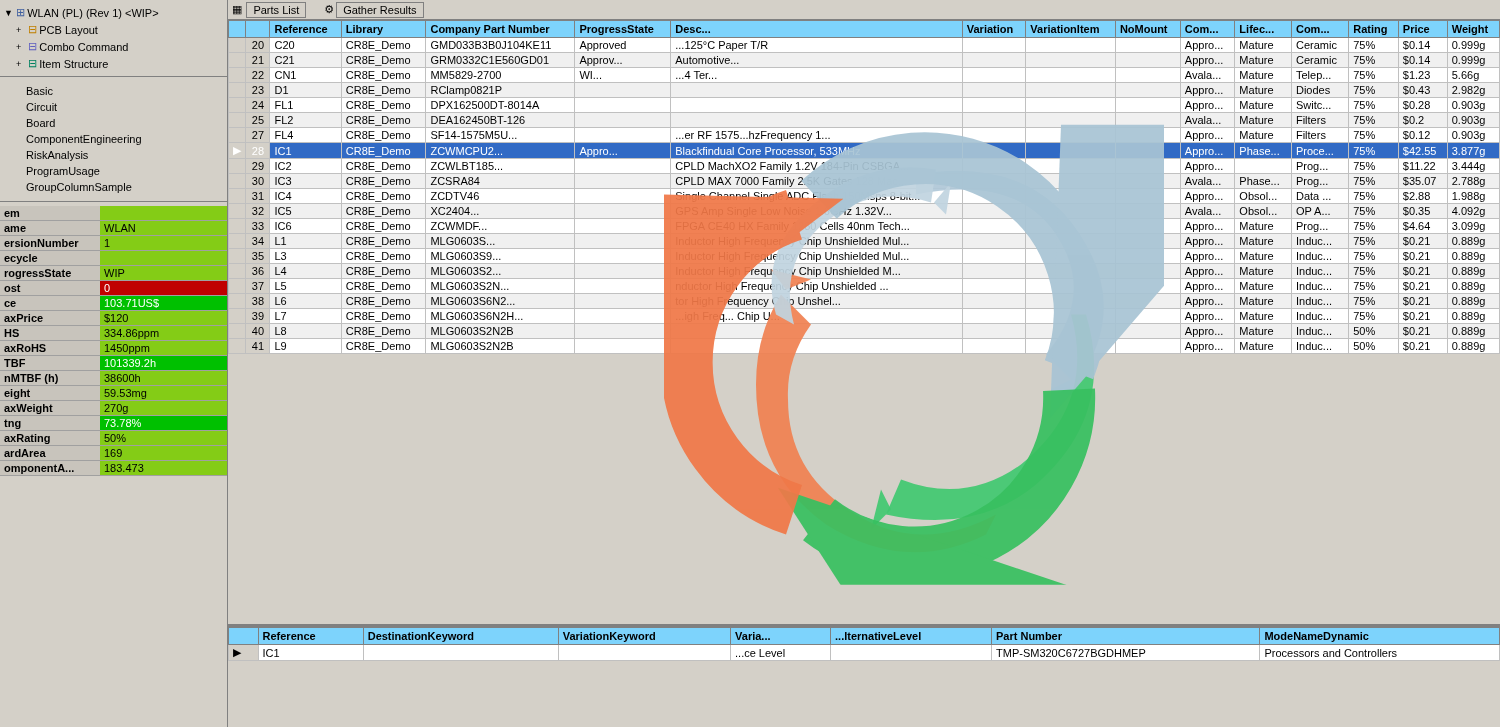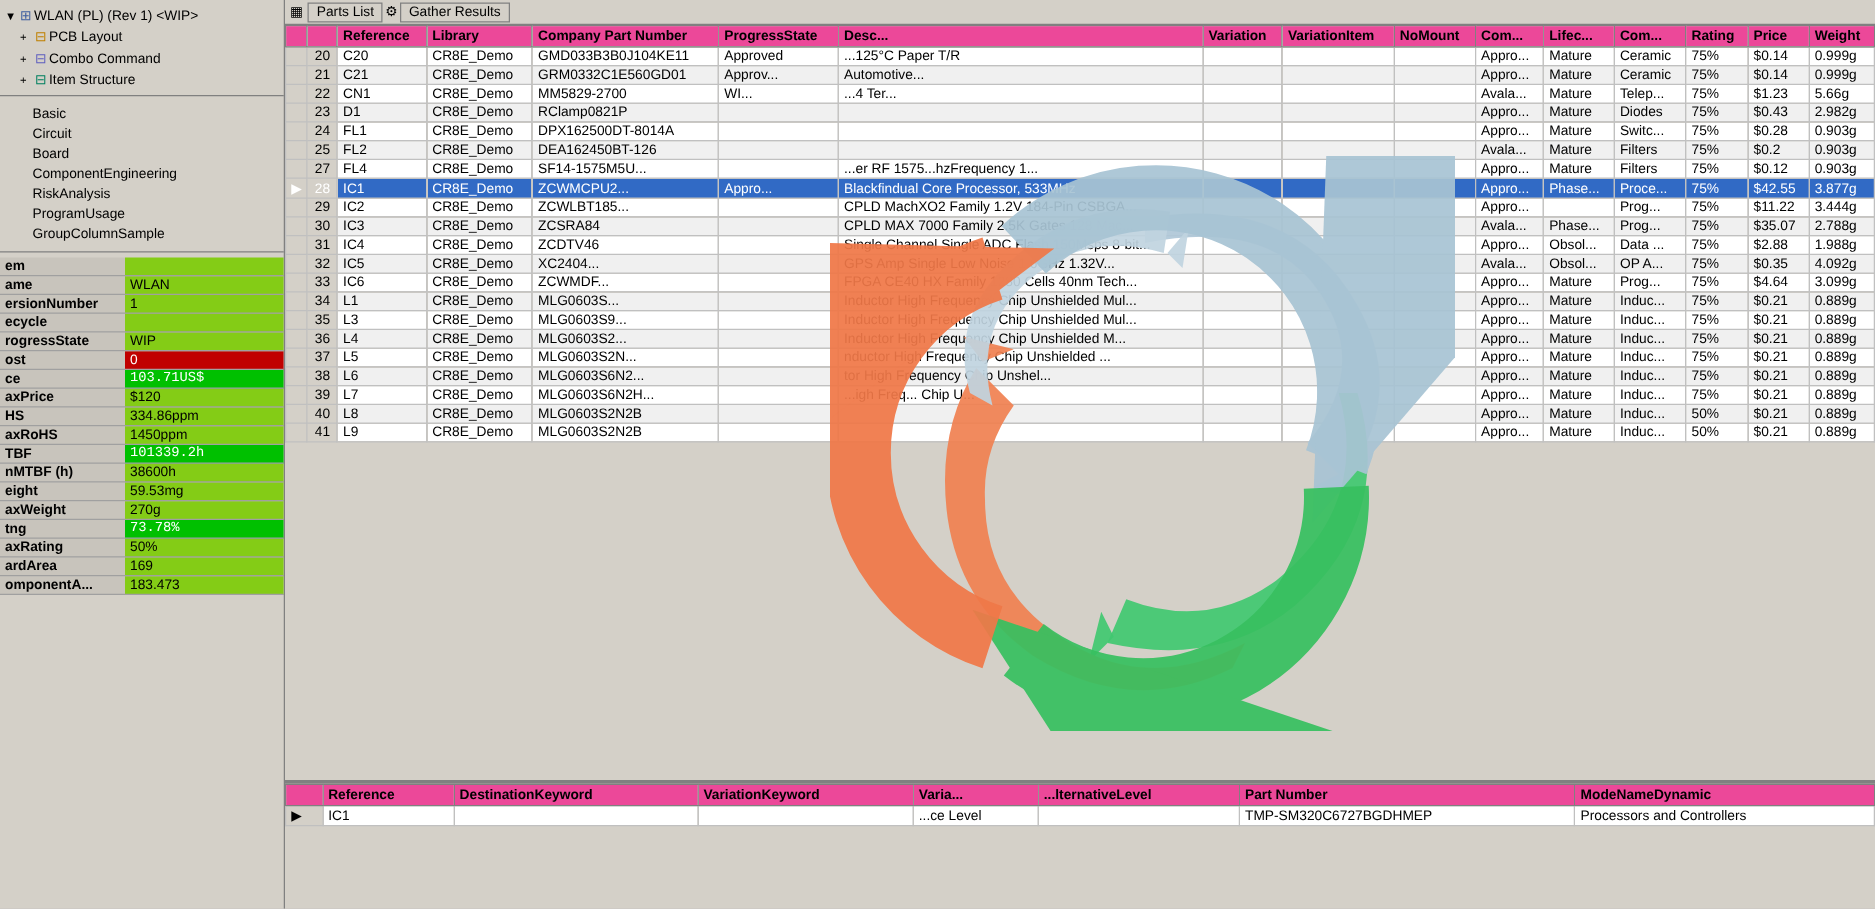--- a/index.html
+++ b/index.html
@@ -42,21 +42,21 @@
 
     #sidebar-props {
       padding: 4px 0;
       flex: 1;
       overflow: hidden;
     }
     .props-table { width: 100%; border-collapse: collapse; }
     .props-table td { padding: 1px 4px; border-bottom: 1px solid #a0a0a0; vertical-align: middle; }
     .props-table td:first-child { width: 100px; background: #c8c4bc; font-weight: bold; }
     .props-table td:last-child { background: #84cc16; }
-    .prop-green { background: #00c000 !important; color: white; font-family: Liberation Mono, monospace; }
+    .prop-green { background: #00c000 !important; color: white; }
     .prop-red { background: #c00000 !important; color: white; }
 
     
     #main {
       position: absolute;
       left: 228px; top: 0;
       right: 0;
       height: 727px;
       background: #d4d0c8;
       display: flex;
@@ -74,39 +74,39 @@
     }
     .toolbar-btn {
       padding: 1px 6px;
       background: #d4d0c8;
       border: 1px solid #808080;
       cursor: pointer;
       font-size: 11px;
       display: flex;
       align-items: center;
       gap: 3px;
-      margin-right: 2px;
+      margin-right: 18px;
     }
 
     
     #top-table-container {
       flex: 1;
       overflow: hidden;
       display: flex;
       flex-direction: column;
       border-bottom: 3px solid #808080;
     }
 
     .data-table {
       width: 100%;
       border-collapse: collapse;
       font-size: 11px;
     }
     .data-table th {
-      background: #ec4899;
+      background: #7dd3fc;
       border: 1px solid #808080;
       padding: 2px 4px;
       text-align: left;
       white-space: nowrap;
       position: sticky;
       top: 0;
       z-index: 2;
     }
     .data-table td {
       border: 1px solid #c0c0c0;

